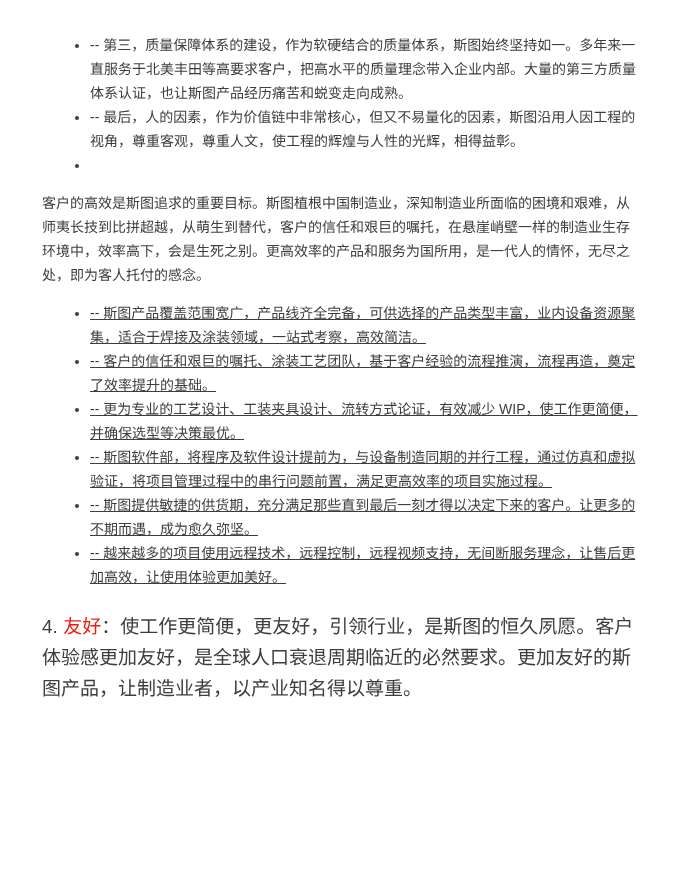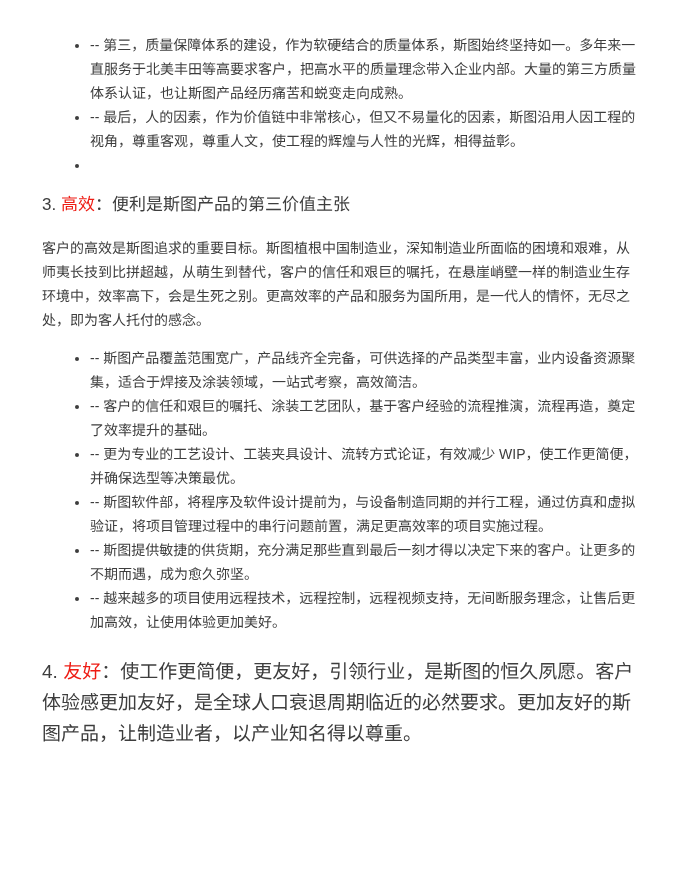--- a/index.html
+++ b/index.html
@@ -48,37 +48,37 @@
   }
   h2.section-title-4{
     font-size:19px;
     line-height:31px;
     font-weight:400;
     color:var(--text);
     margin:22px 0 16px 0;
   }
   ul.mid-list{
     margin-top:8px;
+    text-decoration:underline;
   }
   .keyword-red{
     color:var(--accent);
   }
 </style>
 </head>
 <body>
 
 <div class="page body-text">
 
   <ul class="doc-list">
     <li>-- 第三，质量保障体系的建设，作为软硬结合的质量体系，斯图始终坚持如一。多年来一直服务于北美丰田等高要求客户，把高水平的质量理念带入企业内部。大量的第三方质量体系认证，也让斯图产品经历痛苦和蜕变走向成熟。</li>
     <li>-- 最后，人的因素，作为价值链中非常核心，但又不易量化的因素，斯图沿用人因工程的视角，尊重客观，尊重人文，使工程的辉煌与人性的光辉，相得益彰。</li>
     <li></li>
   </ul>
 
-  <h3 class="section-title-3"><span>3. </span><span class="keyword-red">高效</span><span>：便利是斯图产品的第三价值主张</span></h3>
 
   <p class="doc-paragraph">客户的高效是斯图追求的重要目标。斯图植根中国制造业，深知制造业所面临的困境和艰难，从师夷长技到比拼超越，从萌生到替代，客户的信任和艰巨的嘱托，在悬崖峭壁一样的制造业生存环境中，效率高下，会是生死之别。更高效率的产品和服务为国所用，是一代人的情怀，无尽之处，即为客人托付的感念。</p>
 
 
   <ul class="doc-list mid-list">
     <li>-- 斯图产品覆盖范围宽广，产品线齐全完备，可供选择的产品类型丰富，业内设备资源聚集，适合于焊接及涂装领域，一站式考察，高效简洁。</li>
     <li>-- 客户的信任和艰巨的嘱托、涂装工艺团队，基于客户经验的流程推演，流程再造，奠定了效率提升的基础。</li>
     <li>-- 更为专业的工艺设计、工装夹具设计、流转方式论证，有效减少 WIP，使工作更简便，并确保选型等决策最优。</li>
     <li>-- 斯图软件部，将程序及软件设计提前为，与设备制造同期的并行工程，通过仿真和虚拟验证，将项目管理过程中的串行问题前置，满足更高效率的项目实施过程。</li>
     <li>-- 斯图提供敏捷的供货期，充分满足那些直到最后一刻才得以决定下来的客户。让更多的不期而遇，成为愈久弥坚。</li>

